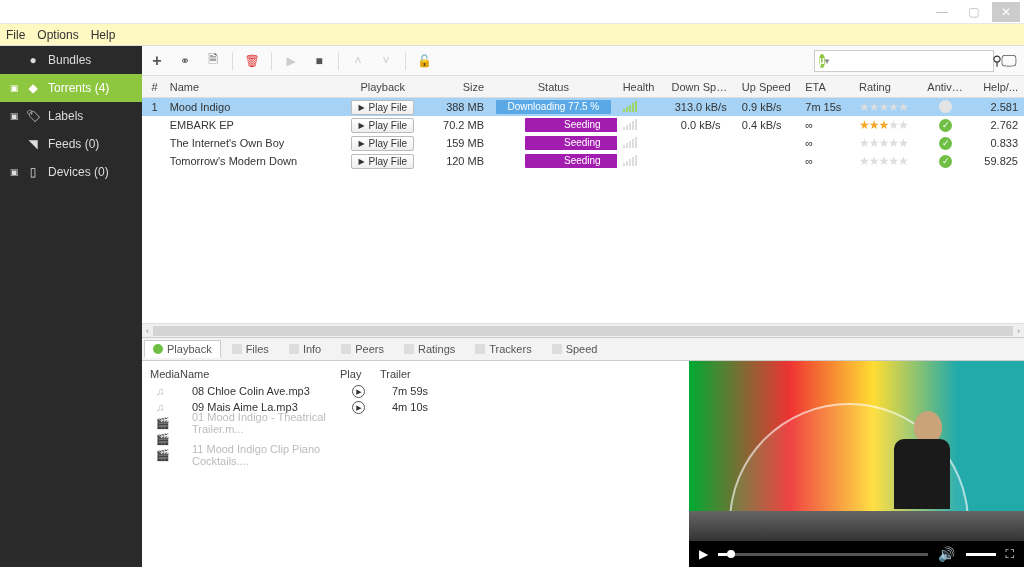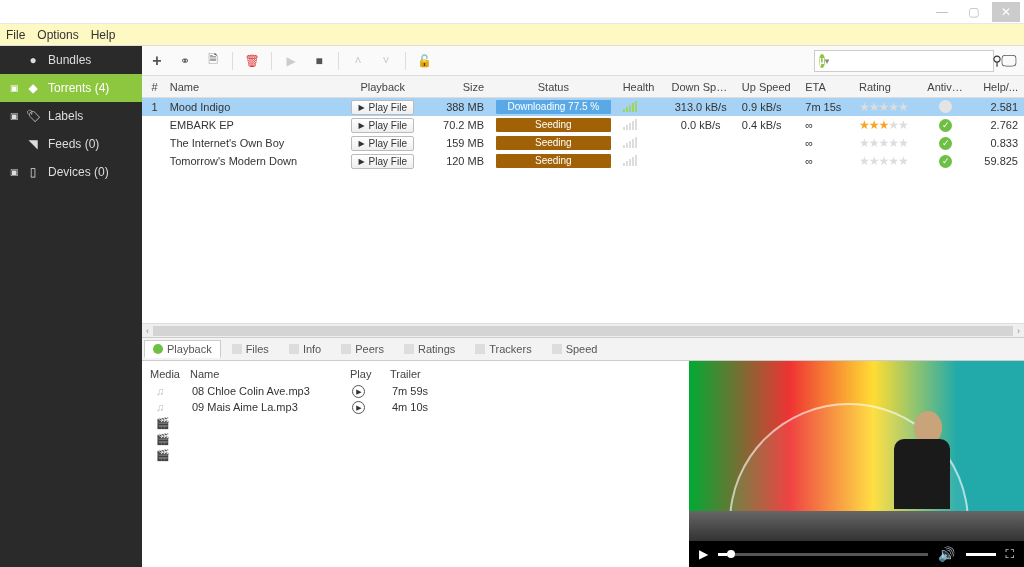--- a/index.html
+++ b/index.html
@@ -46,21 +46,21 @@
 .c-av { width: 50px; text-align: center; }
 .c-seeds { width: 55px; text-align: right; }
 
 .rows { flex: 1; overflow: auto; background: #fff; }
 .row { display: flex; align-items: center; height: 18px; font-size: 11px; }
 .row.sel { background: #a6d3f5; }
 .play-btn { display: inline-flex; align-items: center; gap: 4px; border: 1px solid #bbb; background: linear-gradient(#fff,#eee); border-radius: 2px; padding: 0 6px; height: 15px; font-size: 10px; cursor: pointer; }
 .play-btn .tri { font-size: 8px; }
 .status-bar { display: inline-block; width: 100%; height: 14px; line-height: 14px; text-align: center; font-size: 10px; color: #fff; border-radius: 1px; }
 .status-dl { background: #5aa9e6; }
-.status-seed { background: #a16207; }
+.status-seed { background: #a21caf; margin-left: 29px; }
 .health { display: inline-flex; gap: 1px; align-items: flex-end; height: 12px; }
 .health i { width: 2px; background: #9ed36a; }
 .health.off i { background: #ddd; }
 .health i:nth-child(1){height:3px}.health i:nth-child(2){height:5px}.health i:nth-child(3){height:7px}.health i:nth-child(4){height:9px}.health i:nth-child(5){height:11px}
 .stars { color: #ddd; letter-spacing: -1px; font-size: 12px; }
 .stars .on { color: #f6a623; }
 .av-ok { display: inline-block; width: 13px; height: 13px; border-radius: 50%; background: #6fbf44; color: #fff; font-size: 9px; line-height: 13px; text-align: center; }
 .av-na { display: inline-block; width: 13px; height: 13px; border-radius: 50%; background: #e4e4e4; }
 
 .hscroll { height: 14px; background: #efefef; border-top: 1px solid #ddd; display:flex; align-items:center; font-size:9px; color:#888; padding:0 4px;}
@@ -68,21 +68,21 @@
 
 .tabs { display: flex; align-items: center; height: 24px; border-top: 1px solid #ccc; border-bottom: 1px solid #ccc; background: #f3f3f3; gap: 2px; padding: 0 2px;}
 .tab { display: flex; align-items: center; gap: 4px; padding: 2px 8px; font-size: 11px; border: 1px solid transparent; cursor: pointer; color: #555; }
 .tab.active { background: #fff; border: 1px solid #ccc; border-bottom-color: #fff; }
 .tab .dot { width: 10px; height: 10px; border-radius: 50%; background: #6fbf44; }
 .tab .sq { width: 10px; height: 10px; background: #ddd; }
 
 .detail { display: flex; height: 206px; }
 .filelist { flex: 1; padding: 4px 8px; overflow: hidden; }
 .fl-head { display: flex; font-size: 11px; color: #444; height: 18px; align-items: center; }
-.fl-media{width:40px}.fl-name{width:160px}.fl-play{width:40px}.fl-dur{width:70px}
+.fl-media{width:30px}.fl-name{width:160px}.fl-play{width:40px}.fl-dur{width:70px}
 .fl-row { display: flex; font-size: 11px; height: 16px; align-items: center; color: #333; }
 .fl-row.dim { color: #bbb; }
 .fl-row .ic { width: 42px; color: #bbb; text-align: left; padding-left:6px;}
 .play-circ { width: 13px; height: 13px; border: 1.5px solid #555; border-radius: 50%; display: inline-flex; align-items: center; justify-content: center; font-size: 7px; padding-left:1px;}
 
 .player { width: 335px; background: #000; position: relative; display: flex; flex-direction: column; }
 .frame { flex: 1; background: linear-gradient(90deg, #0a3 0%, #e33 30%, #fd3 55%, #2aa 80%); position: relative; overflow:hidden;}
 .dome { position:absolute; bottom:18px; left:40px; width:240px; height:120px; border-radius:120px 120px 0 0; border:2px solid rgba(255,255,255,.6); background:rgba(255,255,255,.08);}
 .car { position:absolute; bottom:0; left:0; right:0; height:30px; background:linear-gradient(#666,#333);}
 .man { position:absolute; bottom:30px; right:70px; width:60px; height:100px;}
@@ -316,30 +316,32 @@
     <div class="fl-dur">7m 59s</div>
             </div>
             <div class="fl-row">
               <div class="ic">♫</div>
     <div class="fl-name">09 Mais Aime La.mp3</div>
     <div class="fl-play"><span class="play-circ">▶</span></div>
     <div class="fl-dur">4m 10s</div>
             </div>
             <div class="fl-row dim">
               <div class="ic">🎬</div>
+    <div class="fl-name">01 Mood Indigo - Theatrical Trailer.m...</div>
     <div class="fl-play"></div>
     <div class="fl-dur"></div>
             </div>
             <div class="fl-row dim">
               <div class="ic">🎬</div>
     <div class="fl-play"></div>
     <div class="fl-dur"></div>
             </div>
             <div class="fl-row dim">
               <div class="ic">🎬</div>
+    <div class="fl-name">11 Mood Indigo Clip Piano Cocktails....</div>
     <div class="fl-play"></div>
     <div class="fl-dur"></div>
             </div>
           </div>
       </div>
       <div class="player">
         <div class="frame">
           <div class="dome"></div>
             <div class="car"></div>
           <div class="man">

